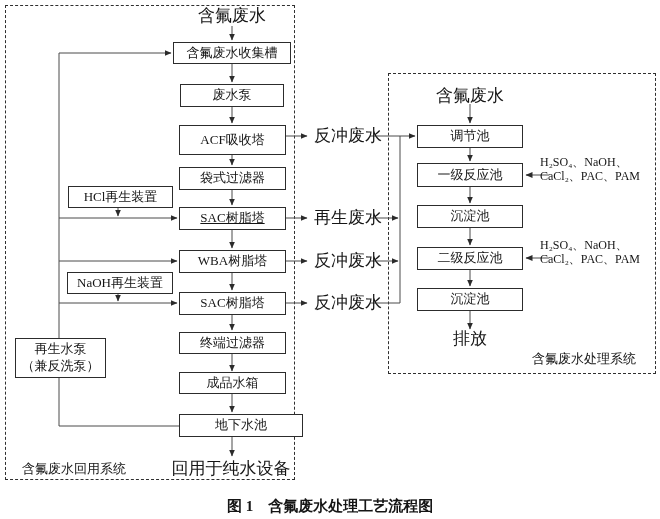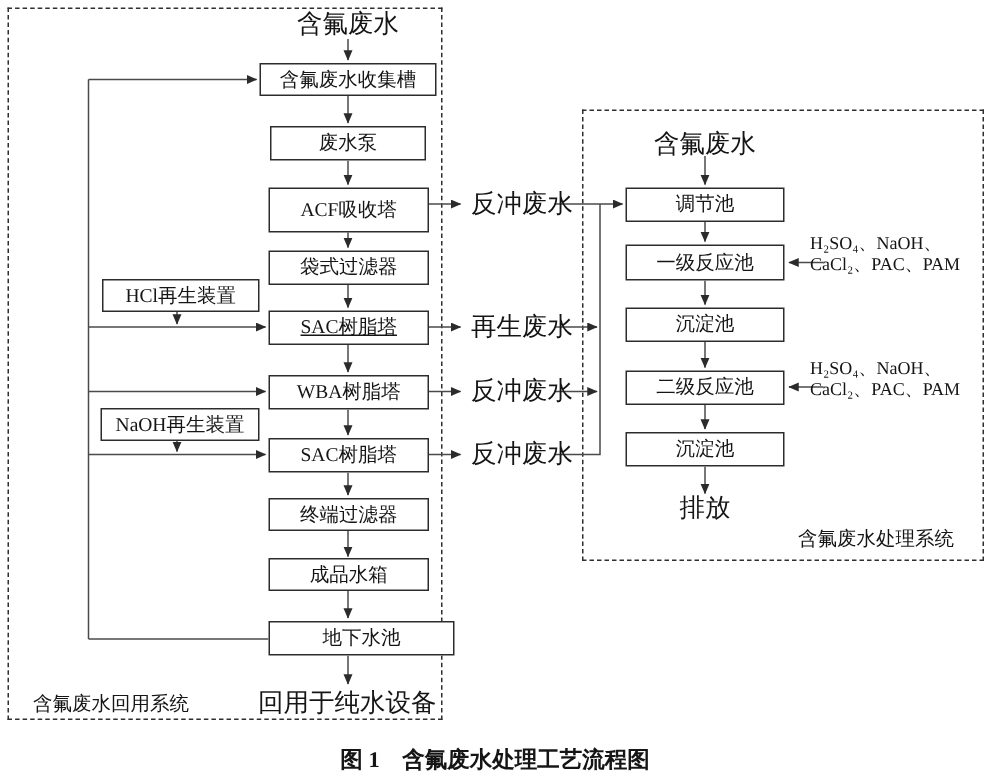--- a/index.html
+++ b/index.html
@@ -148,26 +148,30 @@
   <div class="node" style="left:179px; top:207px; width:107px; height:23px;text-decoration:underline;">SAC树脂塔</div>
 
   <div class="node" style="left:179px; top:250px; width:107px; height:23px;">WBA树脂塔</div>
 
   <div class="node" style="left:67px; top:272px; width:106px; height:22px;">NaOH再生装置</div>
 
   <div class="node" style="left:179px; top:292px; width:107px; height:23px;">SAC树脂塔</div>
 
   <div class="node" style="left:179px; top:332px; width:107px; height:22px;">终端过滤器</div>
 
+  <div class="node" style="left:15px; top:338px; width:91px; height:40px;">
+    <span>再生水泵</span>
+    <span>（兼反洗泵）</span>
+  </div>
 
   <div class="node" style="left:179px; top:372px; width:107px; height:22px;">成品水箱</div>
 
   <div class="node" style="left:179px; top:414px; width:124px; height:23px;">地下水池</div>
 
-  <div class="lbl ctr" style="left:171px; top:461px; width:120px;text-align:right;">回用于纯水设备</div>
+  <div class="lbl ctr" style="left:171px; top:461px; width:120px;">回用于纯水设备</div>
 
   <div class="syslabel" style="left:22px; top:460px;">含氟废水回用系统</div>
 
   <div class="lbl" style="left:314px; top:128px;">反冲废水</div>
   <div class="lbl" style="left:314px; top:210px;">再生废水</div>
   <div class="lbl" style="left:314px; top:253px;">反冲废水</div>
   <div class="lbl" style="left:314px; top:295px;">反冲废水</div>
 
   <div class="lbl ctr" style="left:410px; top:88px; width:120px;">含氟废水</div>
 

